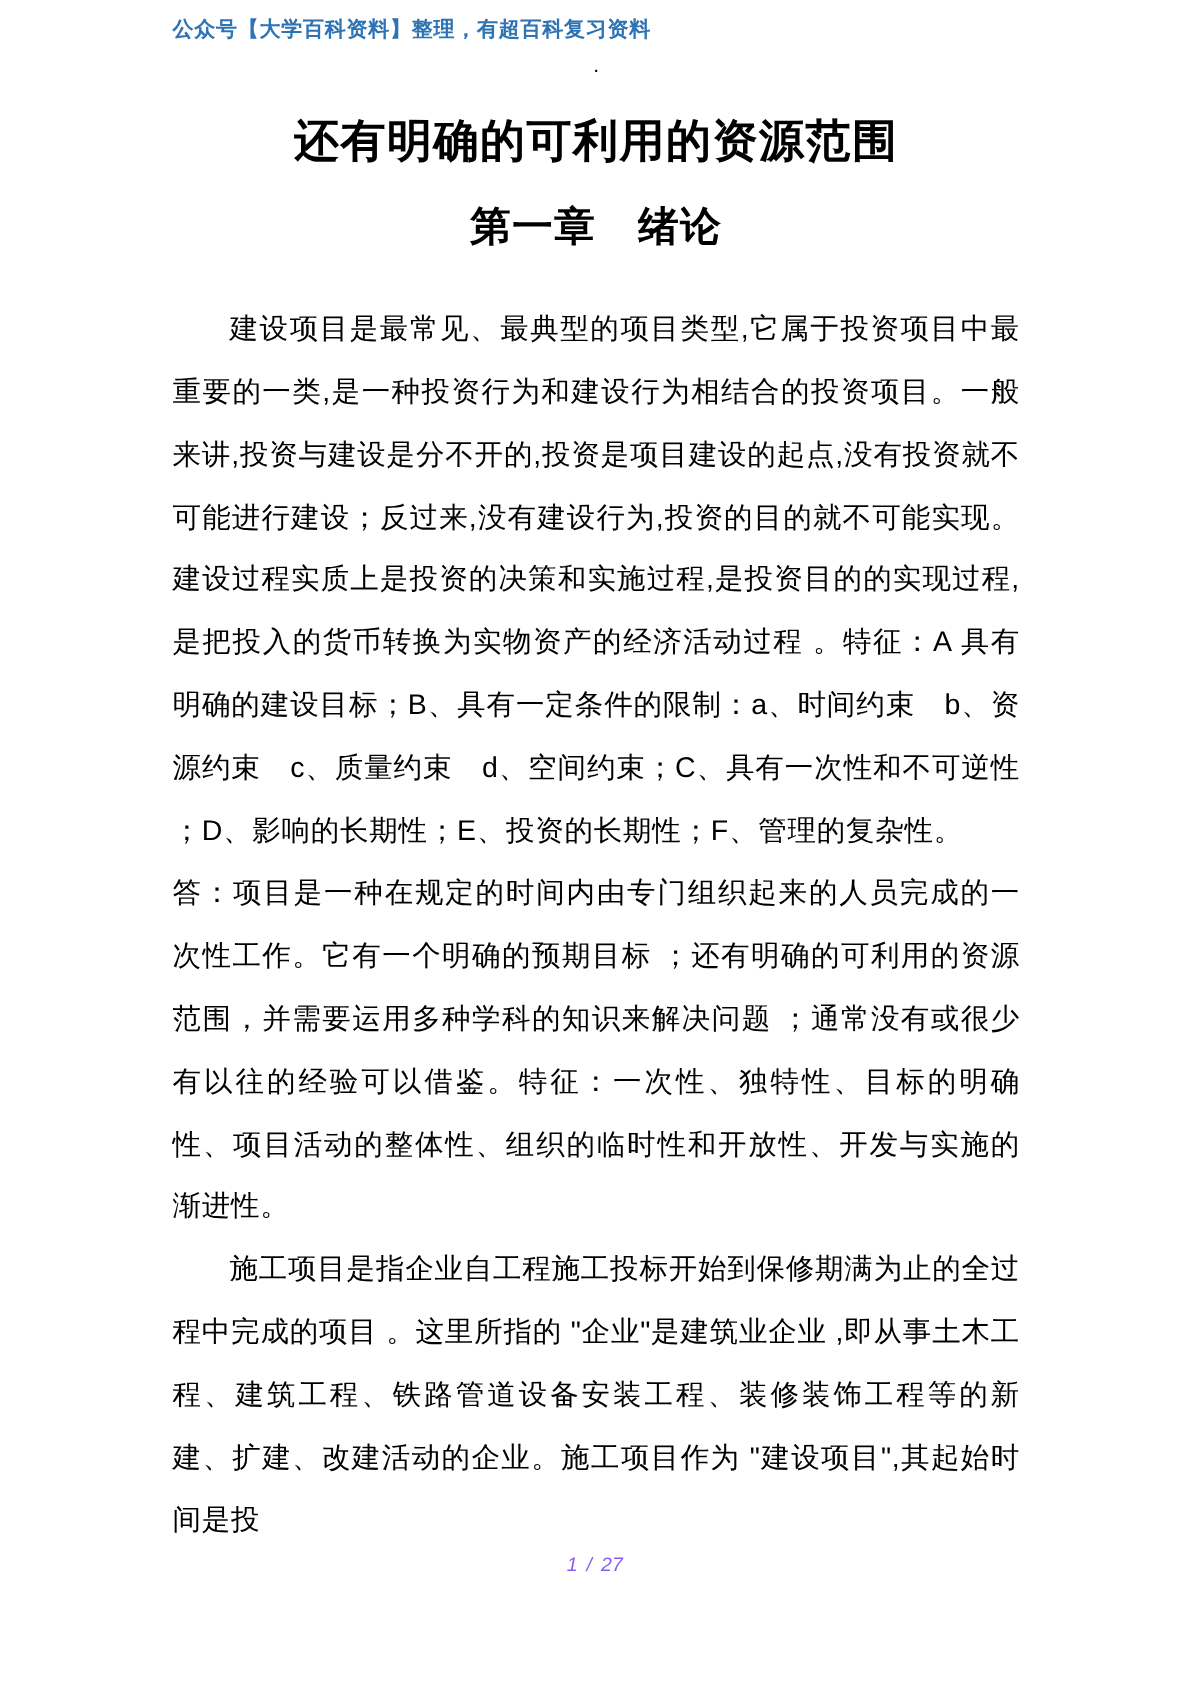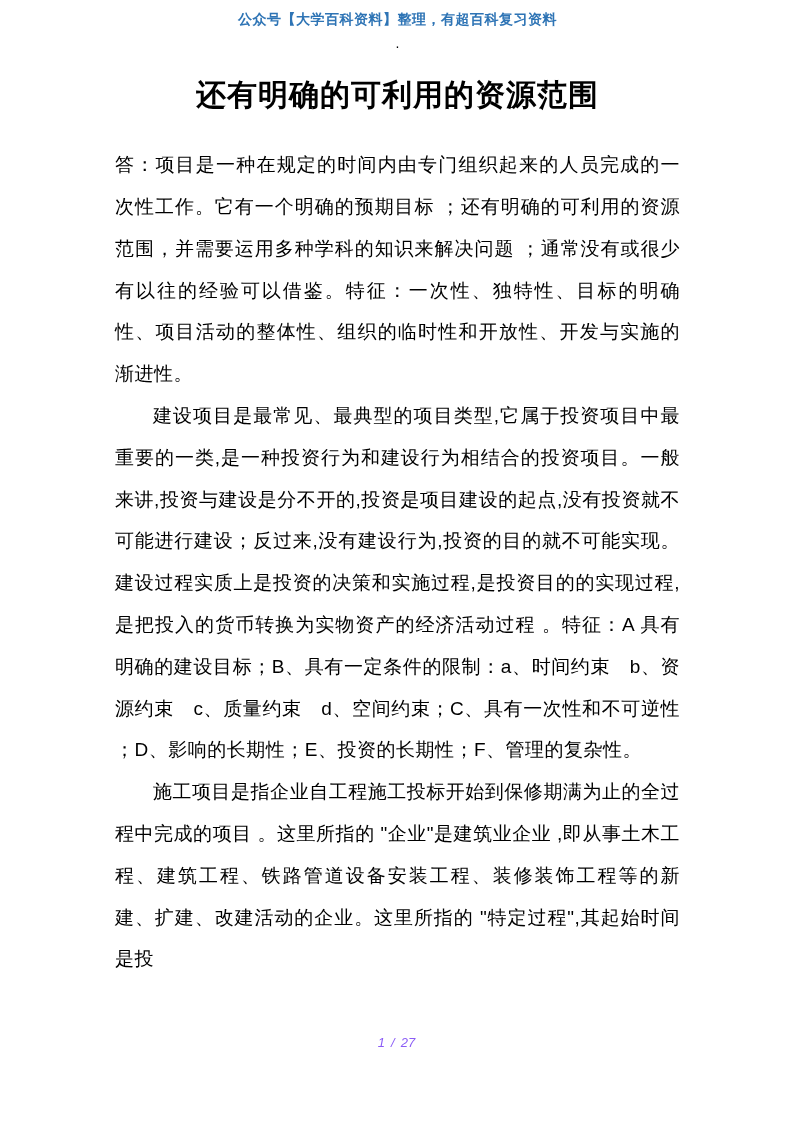--- a/index.html
+++ b/index.html
@@ -13,21 +13,20 @@
     overflow: hidden;
   }
   .page {
     position: relative;
     width: 793px;
     height: 1122px;
     background: #ffffff;
     padding: 10px 113px 0 115px;
   }
   .header-note {
-    text-align: center;
     font-size: 14px;
     line-height: 1.4;
     font-weight: bold;
     color: #2e74b5;
     letter-spacing: 0.5px;
   }
   .header-dot {
     text-align: center;
     font-size: 14px;
     line-height: 1.4;
@@ -75,26 +74,27 @@
 <body>
 
 <div class="page">
 
   <div class="header-note" style="color: rgb(46, 116, 181);">公众号【大学百科资料】整理，有超百科复习资料</div>
 
   <div class="header-dot">.</div>
 
   <h1 class="doc-title">还有明确的可利用的资源范围</h1>
 
+  <h2 class="chapter-title">第一章　绪论</h2>
 
   <div class="doc-body">
     <div id="paragraphs">
+        <p class="para indent">建设项目是最常见、最典型的项目类型,它属于投资项目中最重要的一类,是一种投资行为和建设行为相结合的投资项目。一般来讲,投资与建设是分不开的,投资是项目建设的起点,没有投资就不可能进行建设；反过来,没有建设行为,投资的目的就不可能实现。建设过程实质上是投资的决策和实施过程,是投资目的的实现过程,是把投入的货币转换为实物资产的经济活动过程 。特征：A 具有明确的建设目标；B、具有一定条件的限制：a、时间约束　b、资源约束　c、质量约束　d、空间约束；C、具有一次性和不可逆性 ；D、影响的长期性；E、投资的长期性；F、管理的复杂性。</p>
         <p class="para">答：项目是一种在规定的时间内由专门组织起来的人员完成的一次性工作。它有一个明确的预期目标 ；还有明确的可利用的资源范围，并需要运用多种学科的知识来解决问题 ；通常没有或很少有以往的经验可以借鉴。特征：一次性、独特性、目标的明确性、项目活动的整体性、组织的临时性和开放性、开发与实施的渐进性。</p>
-        <p class="para indent">建设项目是最常见、最典型的项目类型,它属于投资项目中最重要的一类,是一种投资行为和建设行为相结合的投资项目。一般来讲,投资与建设是分不开的,投资是项目建设的起点,没有投资就不可能进行建设；反过来,没有建设行为,投资的目的就不可能实现。建设过程实质上是投资的决策和实施过程,是投资目的的实现过程,是把投入的货币转换为实物资产的经济活动过程 。特征：A 具有明确的建设目标；B、具有一定条件的限制：a、时间约束　b、资源约束　c、质量约束　d、空间约束；C、具有一次性和不可逆性 ；D、影响的长期性；E、投资的长期性；F、管理的复杂性。</p>
-        <p class="para indent">施工项目是指企业自工程施工投标开始到保修期满为止的全过程中完成的项目 。这里所指的 "企业"是建筑业企业 ,即从事土木工程、建筑工程、铁路管道设备安装工程、装修装饰工程等的新建、扩建、改建活动的企业。这里所指的 "特定过程",其起始时间是投</p>
+        <p class="para indent">施工项目是指企业自工程施工投标开始到保修期满为止的全过程中完成的项目 。这里所指的 "企业"是建筑业企业 ,即从事土木工程、建筑工程、铁路管道设备安装工程、装修装饰工程等的新建、扩建、改建活动的企业。施工项目作为 "建设项目",其起始时间是投</p>
       </div>
   </div>
 
   <div class="footer">
     <span>1</span><span>/</span><span>27</span>
   </div>
 
 </div>
 
 </body></html>

